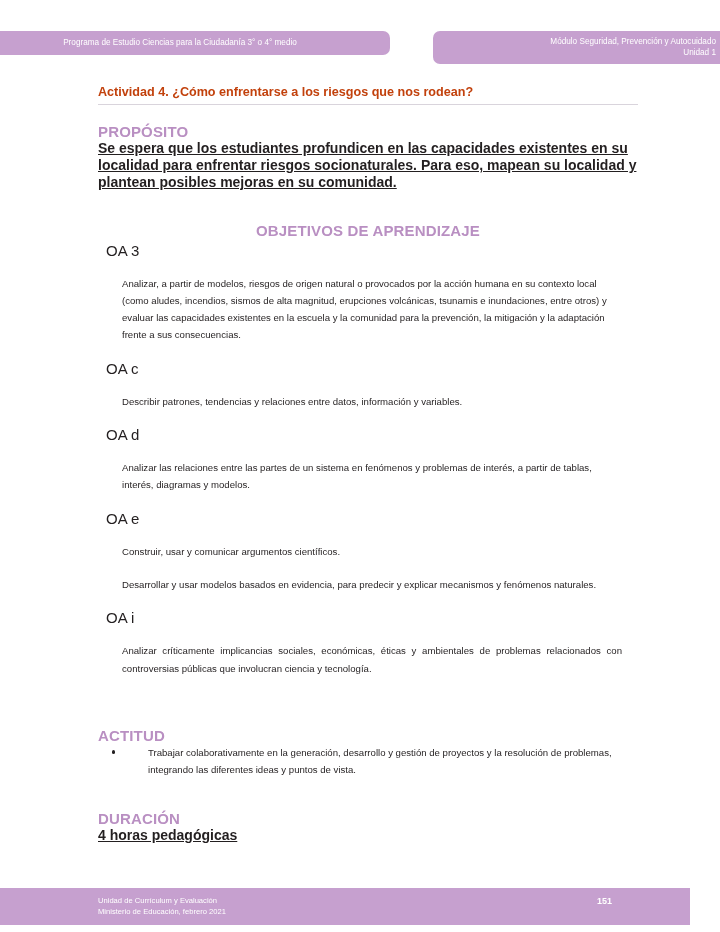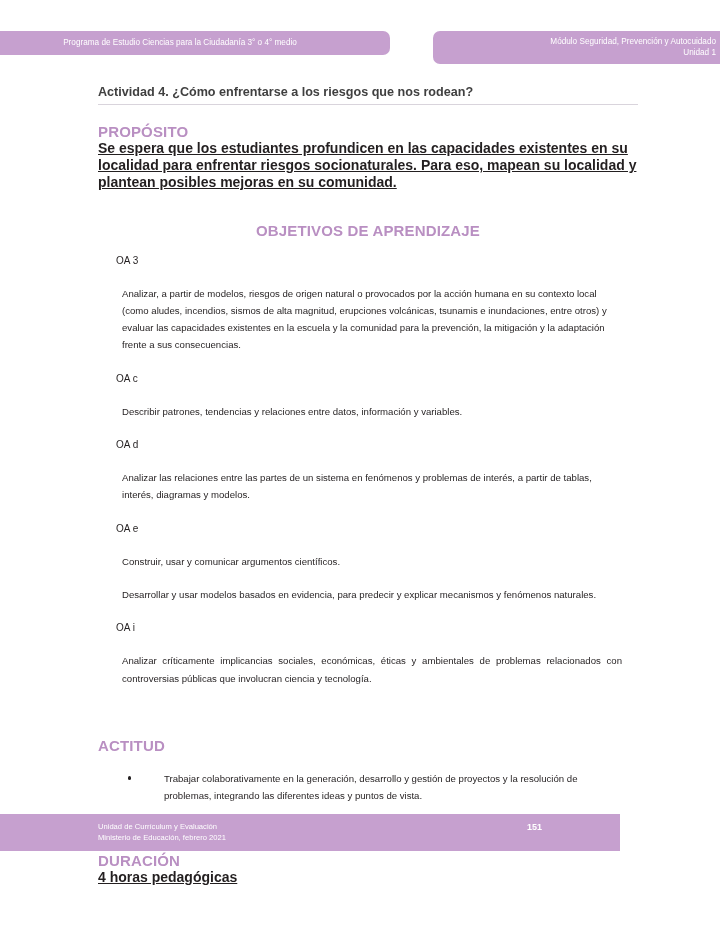--- a/index.html
+++ b/index.html
@@ -59,21 +59,21 @@
     width: 720px;
   }
   .content {
     position: absolute;
     left: 98px;
     top: 84px;
     width: 540px;
   }
 
   .doc-title {
-    color: #404040;
+    color: #c2410c;
     font-size: 12.6px;
     font-weight: bold;
     line-height: 16px;
     margin: 0;
     padding: 0 0 4px 0;
   }
   .title-rule {
     height: 1px;
     background: #d9d4dc;
     margin: 0 0 0 0;
@@ -94,42 +94,42 @@
     font-size: 14px;
     line-height: 17.2px;
     margin: 0;
     padding: 0;
     text-align: left;
     text-decoration: underline;
   }
   .body-text.bold { font-weight: bold; }
 
   .oa-label {
-    font-size: 10px;
-    line-height: 17.2px;
-    margin: 10px;
+    font-size: 15px;
+    line-height: 17.2px;
+    margin: 0;
     padding-left: 8px;
   }
   .oa-text {
     font-size: 9.6px;
     line-height: 17.2px;
     margin: 16px;
     padding-left: 8px;
   }
   .oa-text.justify { text-align: justify; }
 
   .spacer-prop  { height: 18px; }
   .spacer-oa    { height: 30px; }
   .spacer-small { height: 3px; }
   .spacer-act   { height: 34px; }
   .spacer-dur   { height: 32px; }
 
   
   .bullet-list {
-    margin: 16px;
+    margin: 0;
     padding: 0;
     list-style: none;
   }
   .bullet-item {
     position: relative;
     padding-left: 50px;
     font-size: 9.6px;
     line-height: 17.2px;
     text-align: left;
   }
@@ -140,22 +140,22 @@
     width: 3.2px;
     height: 3.2px;
     background: #231f20;
     border-radius: 50%;
   }
 
   
   .footer {
     position: absolute;
     left: 0;
-    top: 814px;
-    width: 620px;
+    top: 888px;
+    width: 690px;
     height: 37px;
     background: #c6a0cf;
   }
   .footer-left {
     position: absolute;
     left: 98px;
     top: 8px;
     color: #ffffff;
     font-size: 7.6px;
     line-height: 10.5px;

